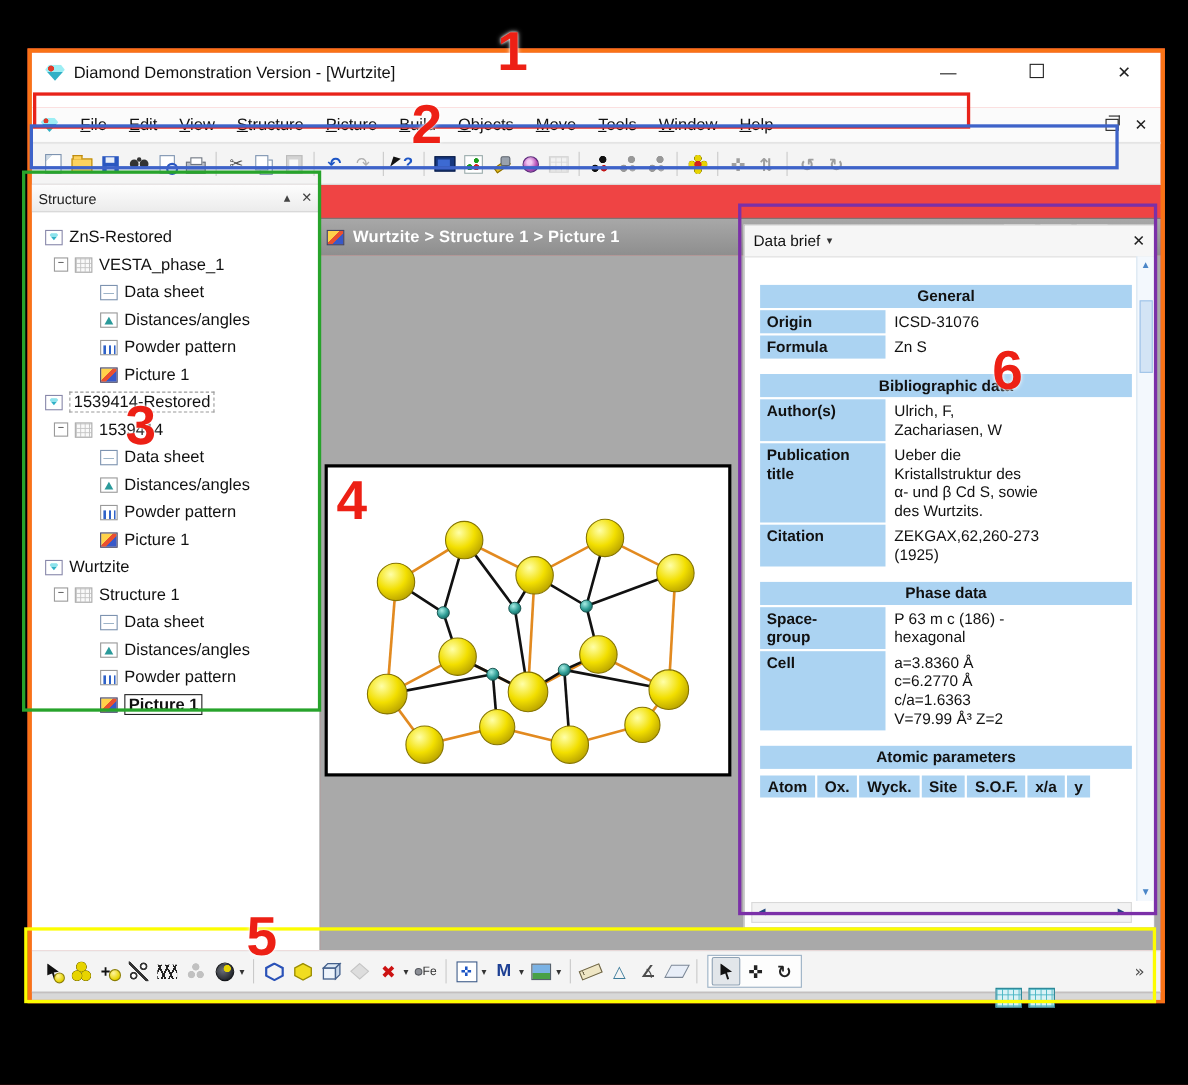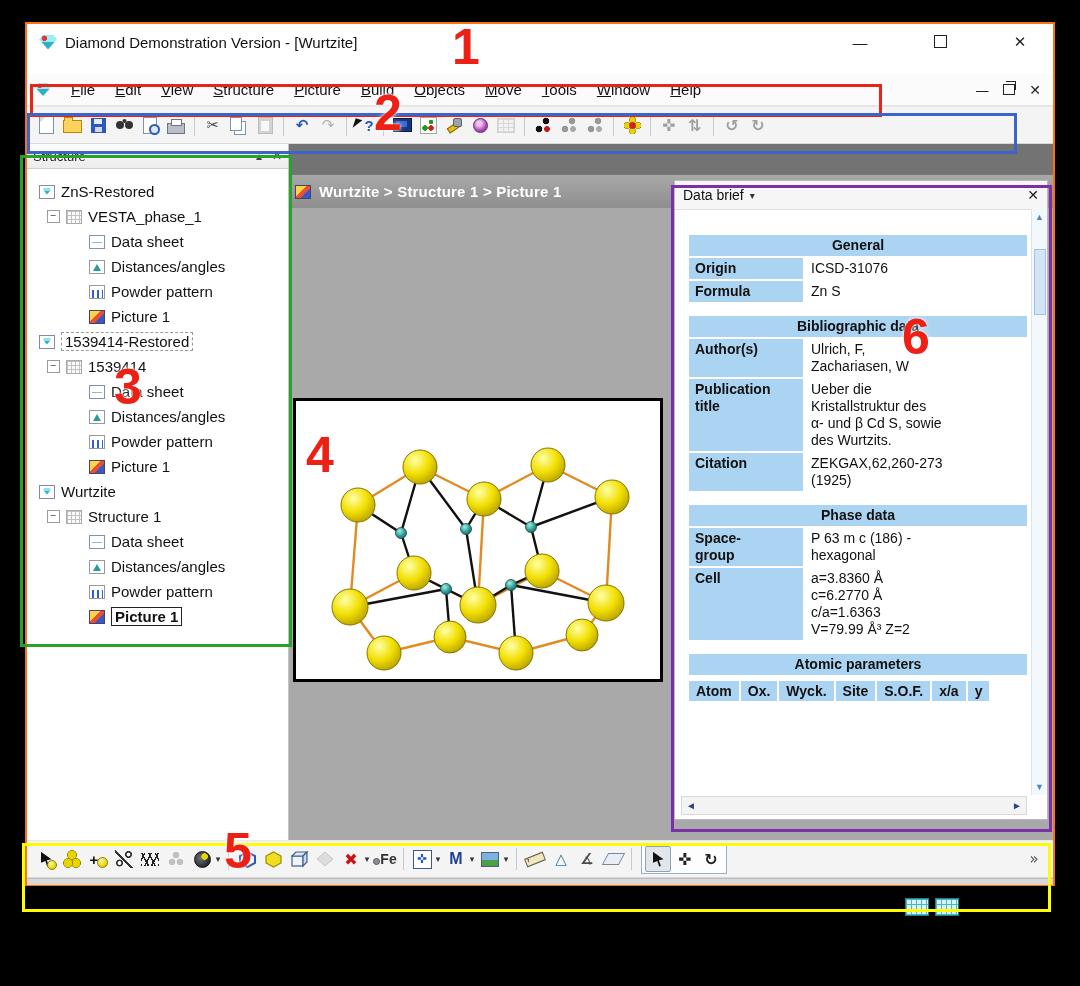--- a/index.html
+++ b/index.html
@@ -1,20 +1,20 @@
 <!DOCTYPE html>
 <html><head>
 <meta charset="utf-8">
 <style>
   html,body{margin:0;padding:0;background:#000;}
   #stage{position:relative;width:1080px;height:986px;background:#000;overflow:hidden;
          font-family:"Liberation Sans",sans-serif;color:#111;}
   
-  .window{position:absolute;left:25px;top:22px;width:1026px;height:860px;background:#737373;
-          border:2px solid #f97316;box-shadow:0 0 14px rgba(0,0,0,.7);}
+  .window{position:absolute;left:25px;top:44px;width:1026px;height:860px;background:#ef4444;
+          border:4px solid #f97316;box-shadow:0 0 14px rgba(0,0,0,.7);}
   
   .titlebar{position:absolute;left:0;top:0;width:100%;height:50px;background:#fff;display:flex;align-items:flex-start;}
   .titlebar-inner{display:flex;align-items:center;width:100%;height:36px;padding:4px 8px;box-sizing:border-box;}
   .appdiamond{width:18px;height:15px;margin:0 8px 0 4px;
       background:radial-gradient(circle at 30% 22%, #e23a2a 0 2.5px, transparent 3px),
                  linear-gradient(180deg,#9deef4 0 45%,#2fb0c6 45%);
       clip-path:polygon(22% 0,78% 0,100% 32%,50% 100%,0 32%);}
   .title-text{font-size:15px;color:#111;}
   .wcontrols{margin-left:auto;display:flex;align-items:center;gap:52px;padding-right:8px;font-size:15px;color:#222;}
   .wbtn{width:30px;text-align:center;cursor:default;}
@@ -107,21 +107,21 @@
   .icNet{width:18px;height:13px;background:
       repeating-linear-gradient(63deg,#222 0 1.4px,transparent 1.4px 6px),
       repeating-linear-gradient(-63deg,#222 0 1.4px,transparent 1.4px 6px);}
   .icCluster{width:16px;height:16px;background:
       radial-gradient(circle at 4px 11px,#777 3px,transparent 3.6px),
       radial-gradient(circle at 12px 11px,#777 3px,transparent 3.6px),
       radial-gradient(circle at 8px 4px,#777 3px,transparent 3.6px);}
   .icPack{width:15px;height:15px;border-radius:50%;
       background:radial-gradient(circle at 64% 30%,#e7d400 0 3px,transparent 3.6px),
                  radial-gradient(circle at 38% 40%,#6b6f78,#23262c 75%);border:1px solid #14161a;}
-  .icFe{font-size:14px;color:#333;font-weight:bold;position:relative;padding-left:7px;}
+  .icFe{font-size:11px;color:#333;font-weight:normal;position:relative;padding-left:7px;}
   .icFe::before{content:"";position:absolute;left:0;bottom:2px;width:5px;height:5px;border-radius:50%;background:#8c8f96;border:1px solid #55585e;}
   .icCompass{width:17px;height:17px;border:1px solid #3c5a88;background:#fff;display:flex;align-items:center;justify-content:center;
       color:#1d55c5;font-weight:bold;font-size:12px;font-family:"DejaVu Sans",sans-serif;}
   .icM{color:#1d3f93;font-weight:bold;font-size:16px;}
   .icRender{width:16px;height:13px;border:1px solid #56606c;background:linear-gradient(180deg,#7ab2e4 0 55%,#49a047 55%);}
   .icRuler{width:18px;height:7px;background:linear-gradient(90deg,#6b6245 1px,transparent 1px) 2px 0/4px 55% no-repeat padding-box,#efe6c4;
       border:1px solid #6b6245;transform:rotate(-22deg);}
   .icPlane{width:15px;height:10px;border:1.5px solid #7d8896;background:#e8eef8;transform:skewX(-28deg);}
   .modeGroup{display:flex;align-items:center;border:1px solid #9ab0c4;background:#fdfdfd;padding:1px 2px;margin-left:4px;}
   .modeGroup .tbi.active{background:#e2e6ea;border:1px solid #8fa2b4;}

